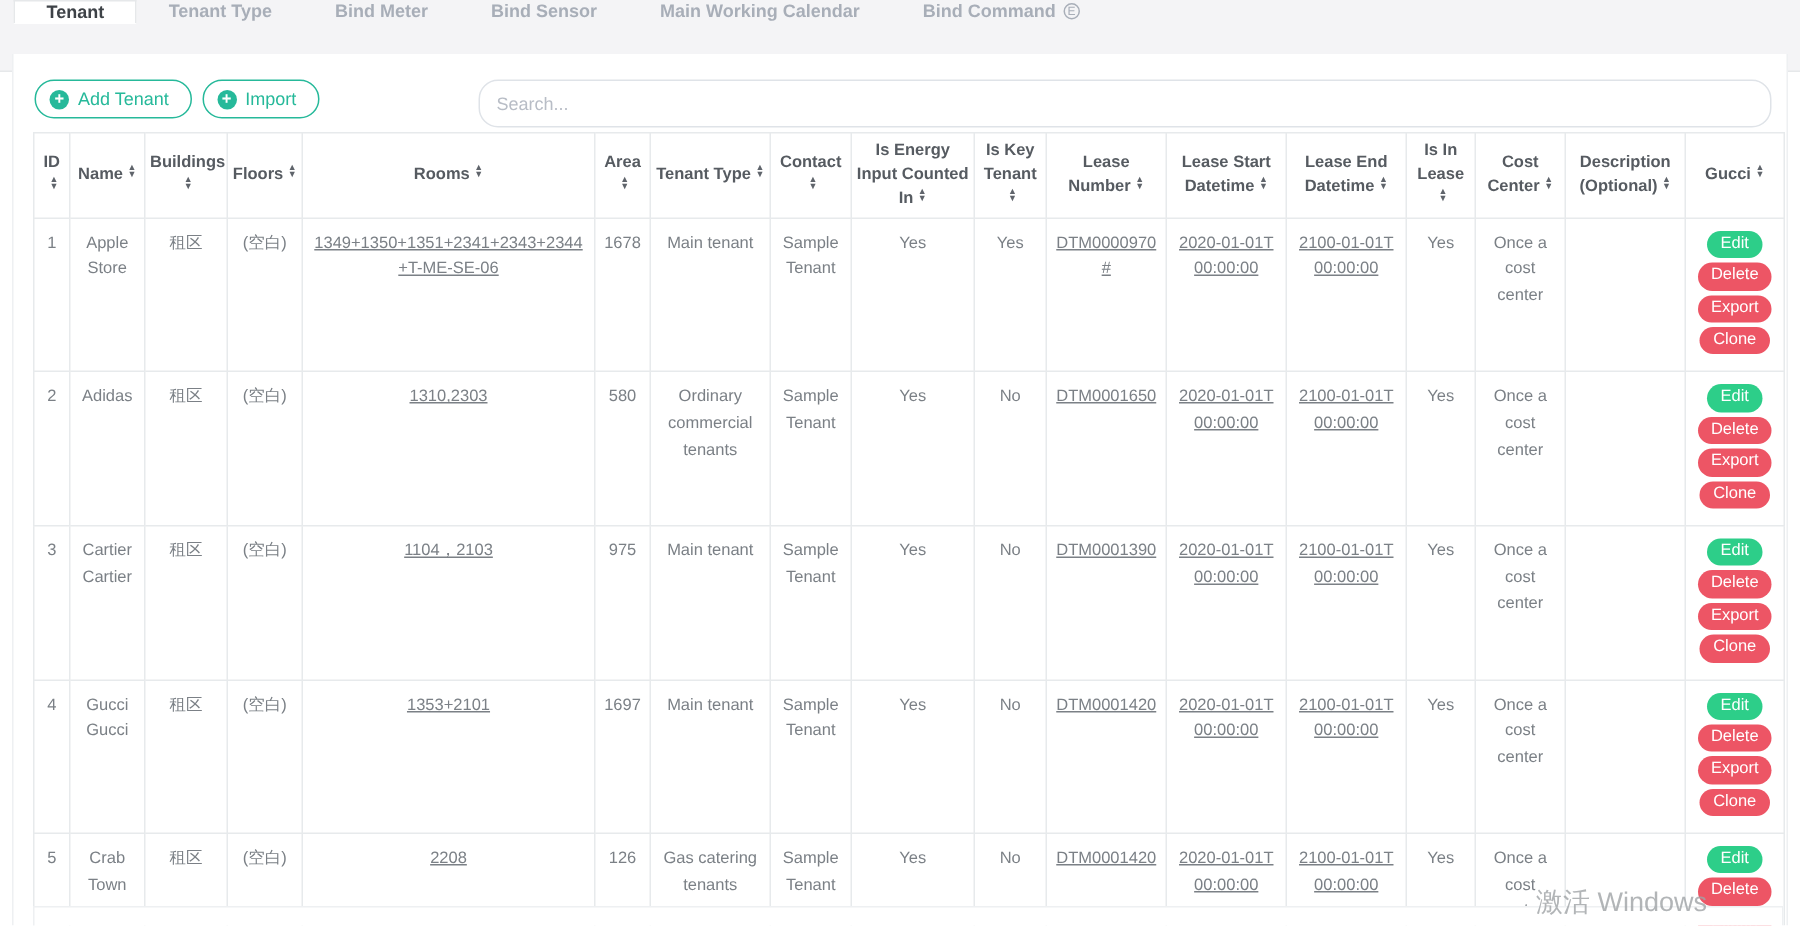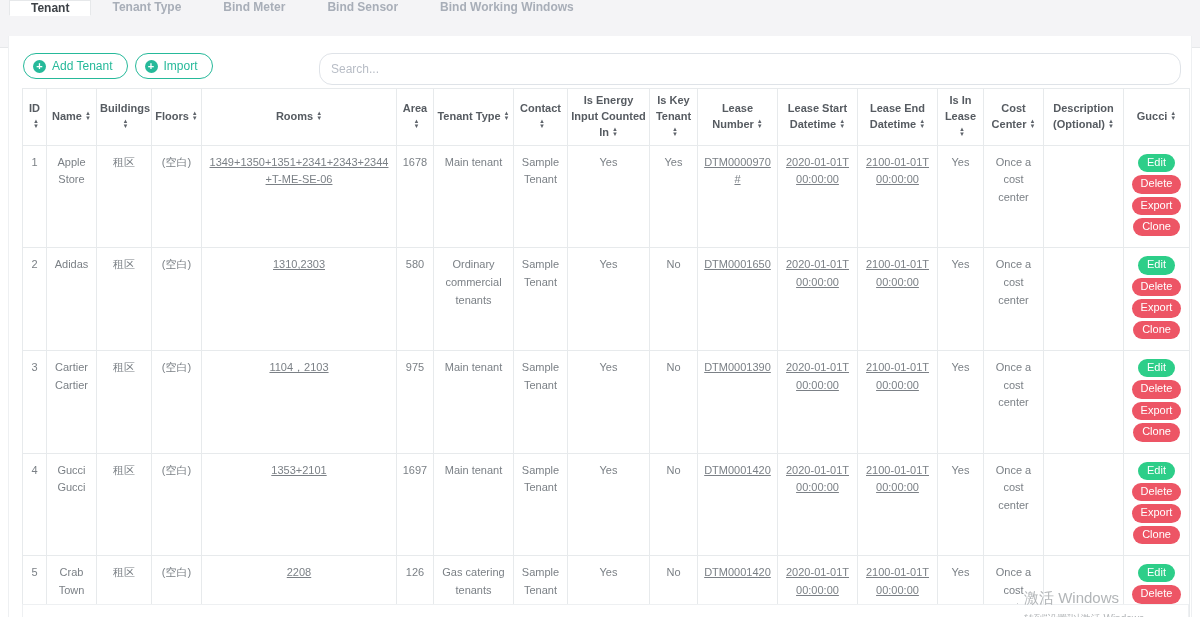--- a/index.html
+++ b/index.html
@@ -85,41 +85,45 @@
   .pill.success { background:#2dce89; }
   .pill.danger  { background:#ed5565; }
 
   .footer-strip {
     position:absolute; top:568px; left:13px; width:1167px; height:40px;
     border:1px solid #eef0f2; background:#fff;
   }
 
   
   .wm { position:absolute; left:1024px; top:589px; z-index:6; color:#9fa3a6; opacity:.8; }
-  .wm-1 { font-size:15px; }
+  .wm-1 { font-size:18px; }
   .wm-2 { font-size:10px; margin-top:4px; }
 </style>
 </head>
 <body>
 
 <div class="tabbar" id="tabbar">
     <div class="tab active">
       <span>Tenant</span>
     </div>
     <div class="tab">
       <span>Tenant Type</span>
     </div>
     <div class="tab">
       <span>Bind Meter</span>
     </div>
     <div class="tab">
       <span>Bind Sensor</span>
     </div>
     <div class="tab">
-      <span>Bind Working Windows</span>
+      <span>Main Working Calendar</span>
+    </div>
+    <div class="tab">
+      <span>Bind Command</span>
+      <span class="tab-badge">E</span>
     </div>
   </div>
 
 <div class="panel">
 
   <div class="btn-row">
     <button class="btn-outline">
       <span class="plus-icon">+</span>
       <span>Add Tenant</span>
     </button>

